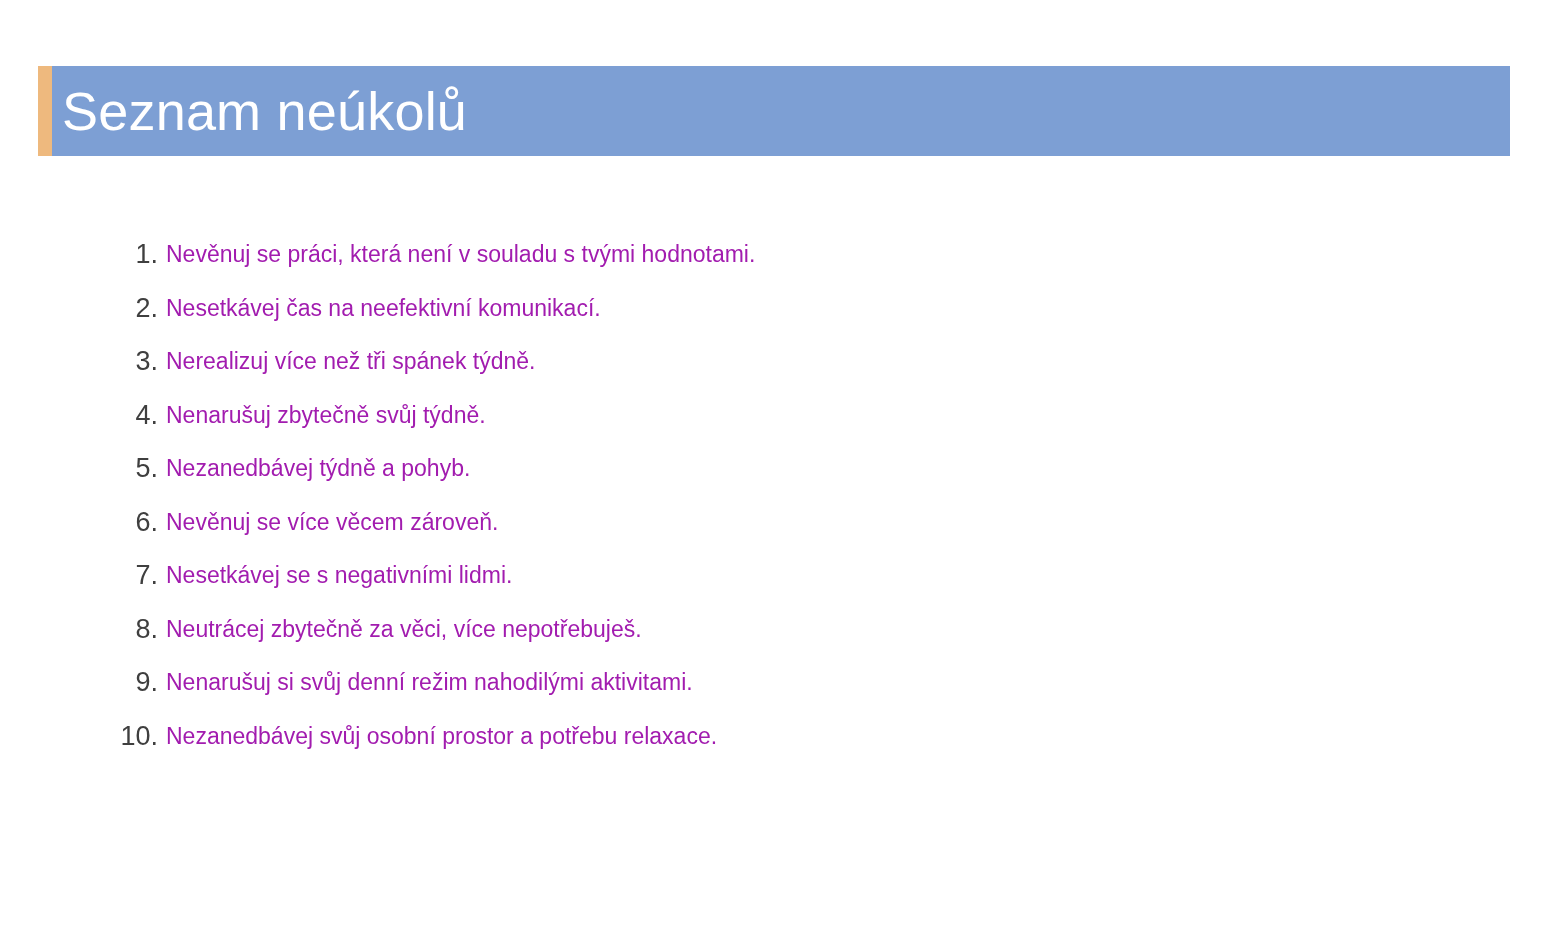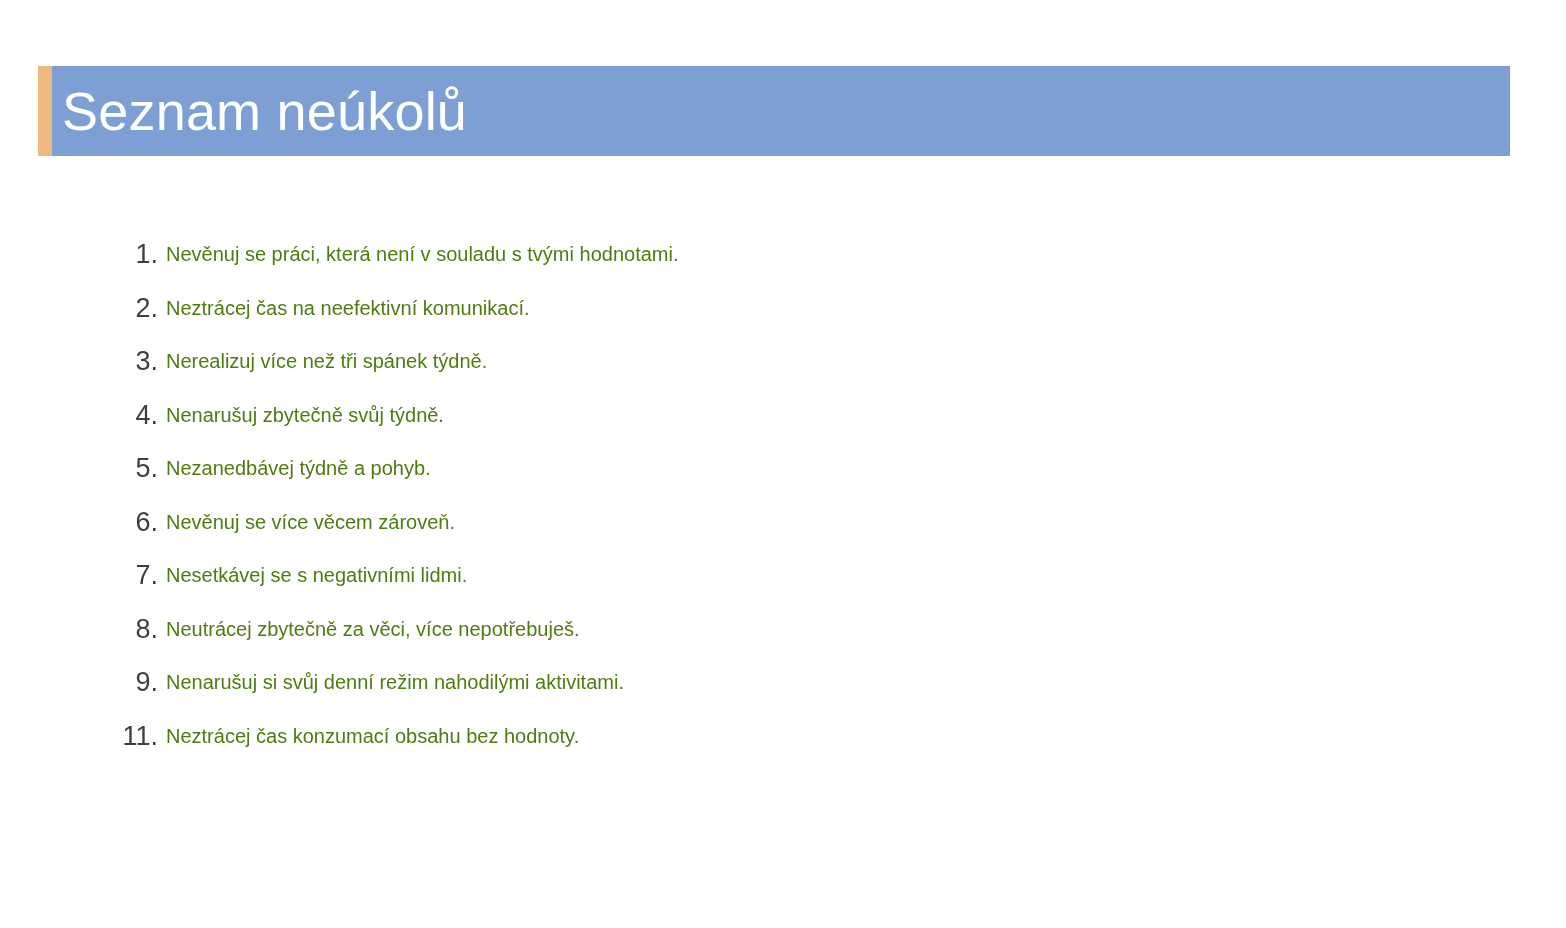--- a/index.html
+++ b/index.html
@@ -64,22 +64,22 @@
   .item-num {
     width: 58px;
     flex: 0 0 58px;
     text-align: right;
     padding-right: 8px;
     color: #3f3f3f;
     font-size: 27px;
   }
   .item-text {
     flex: 1 1 auto;
-    color: #4d7c0f;
-    font-size: 20px;
+    color: #a21caf;
+    font-size: 23px;
   }
 </style>
 </head>
 <body>
 
 <div class="slide">
 
   <div class="title-bar">
     <div class="title-text">Seznam neúkolů</div>
   </div>
@@ -87,21 +87,21 @@
 
   <div class="list-area">
 
     <div class="list-item">
       <span class="item-num">1.</span>
       <span class="item-text">Nevěnuj se práci, která není v souladu s tvými hodnotami.</span>
     </div>
 
     <div class="list-item">
       <span class="item-num">2.</span>
-      <span class="item-text">Neztrácej čas na neefektivní komunikací.</span>
+      <span class="item-text">Nesetkávej čas na neefektivní komunikací.</span>
     </div>
 
     <div class="list-item">
       <span class="item-num">3.</span>
       <span class="item-text">Nerealizuj více než tři spánek týdně.</span>
     </div>
 
     <div class="list-item">
       <span class="item-num">4.</span>
       <span class="item-text">Nenarušuj zbytečně svůj týdně.</span>
@@ -125,20 +125,20 @@
     <div class="list-item">
       <span class="item-num">8.</span>
       <span class="item-text">Neutrácej zbytečně za věci, více nepotřebuješ.</span>
     </div>
 
     <div class="list-item">
       <span class="item-num">9.</span>
       <span class="item-text">Nenarušuj si svůj denní režim nahodilými aktivitami.</span>
     </div>
 
+    <div class="list-item">
+      <span class="item-num">10.</span>
+      <span class="item-text">Nezanedbávej svůj osobní prostor a potřebu relaxace.</span>
+    </div>
 
-    <div class="list-item">
-      <span class="item-num">11.</span>
-      <span class="item-text">Neztrácej čas konzumací obsahu bez hodnoty.</span>
-    </div>
 
   </div>
 </div>
 
 </body></html>

